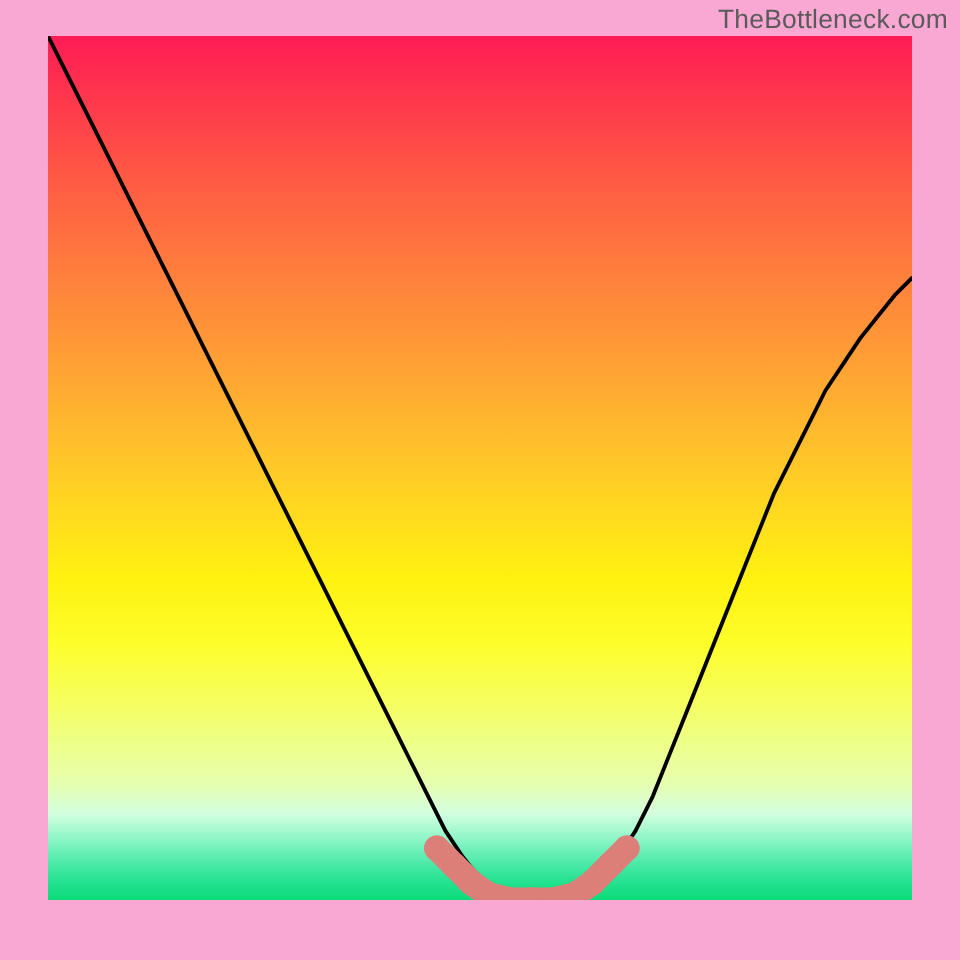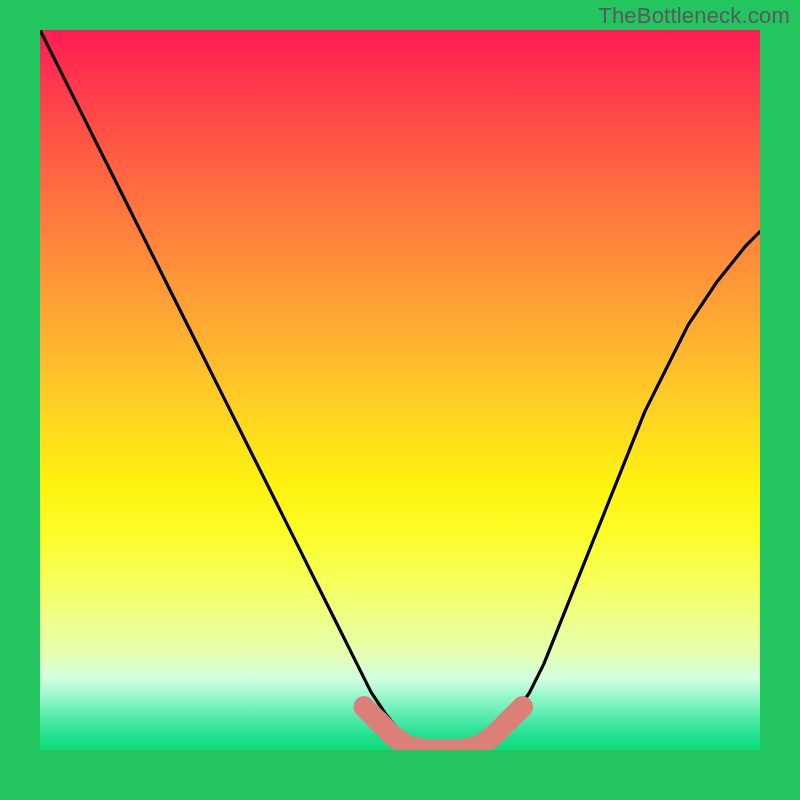--- a/index.html
+++ b/index.html
@@ -8,21 +8,21 @@
     width: 800px;
     height: 800px;
     background: #000;
     overflow: hidden;
     font-family: Arial, Helvetica, sans-serif;
   }
   .frame {
     position: relative;
     width: 800px;
     height: 800px;
-    background: #22c55e;
+    background: #f9a8d4;
   }
   .plot-area {
     position: absolute;
     left: 40px;
     top: 30px;
     width: 720px;
     height: 720px;
     overflow: hidden;
   }
   .gradient {

